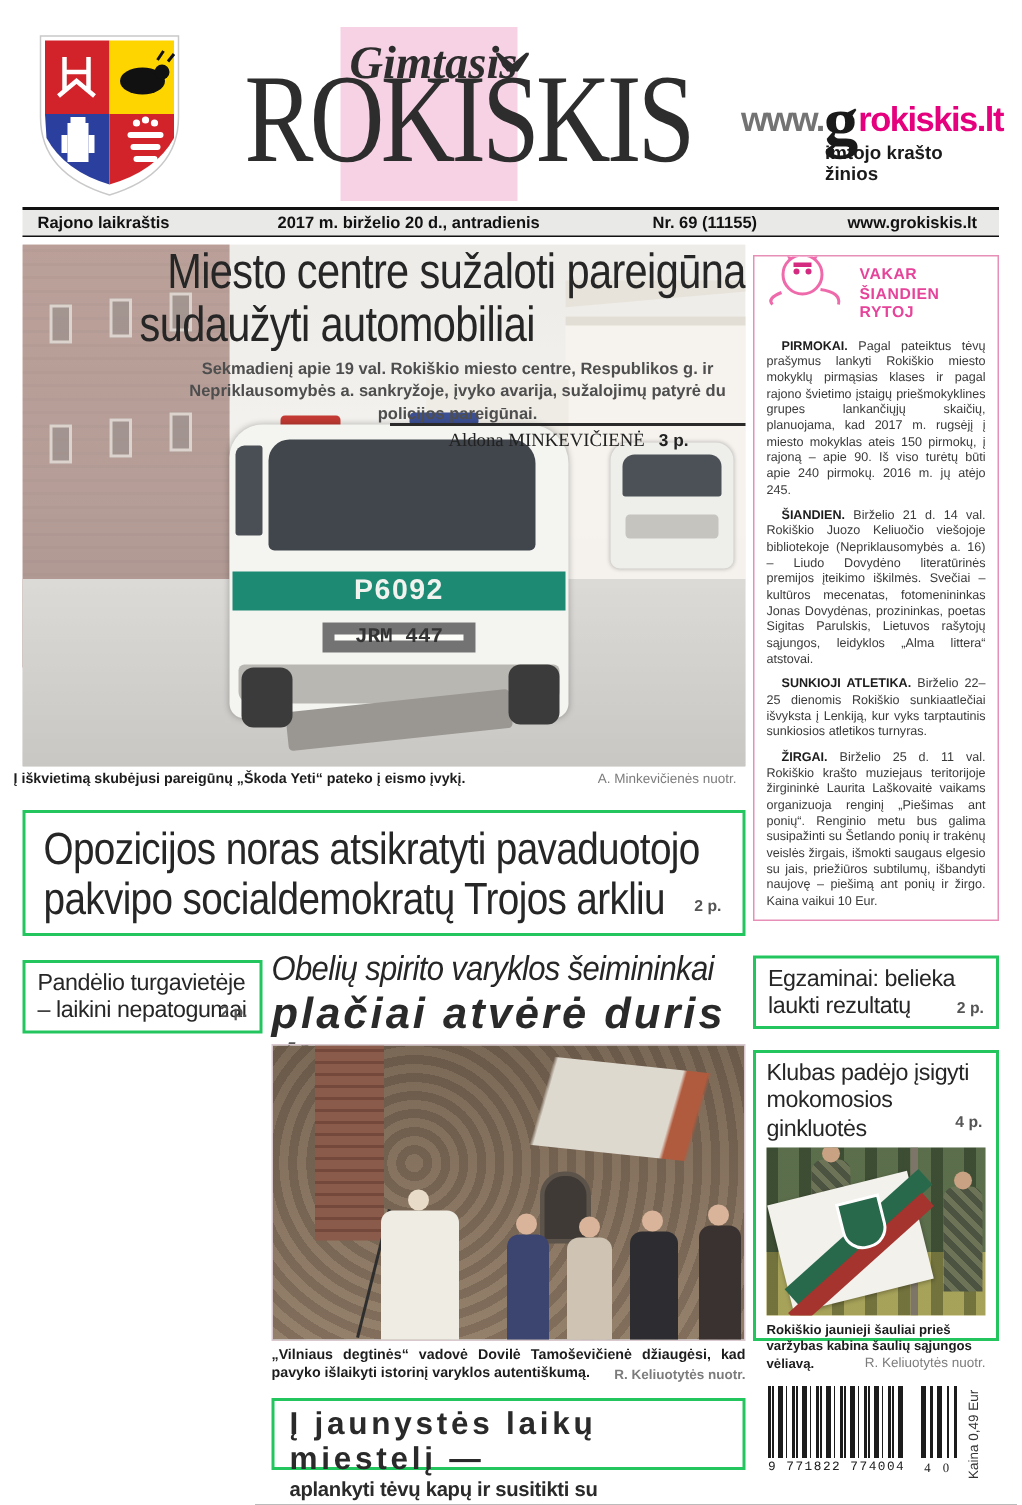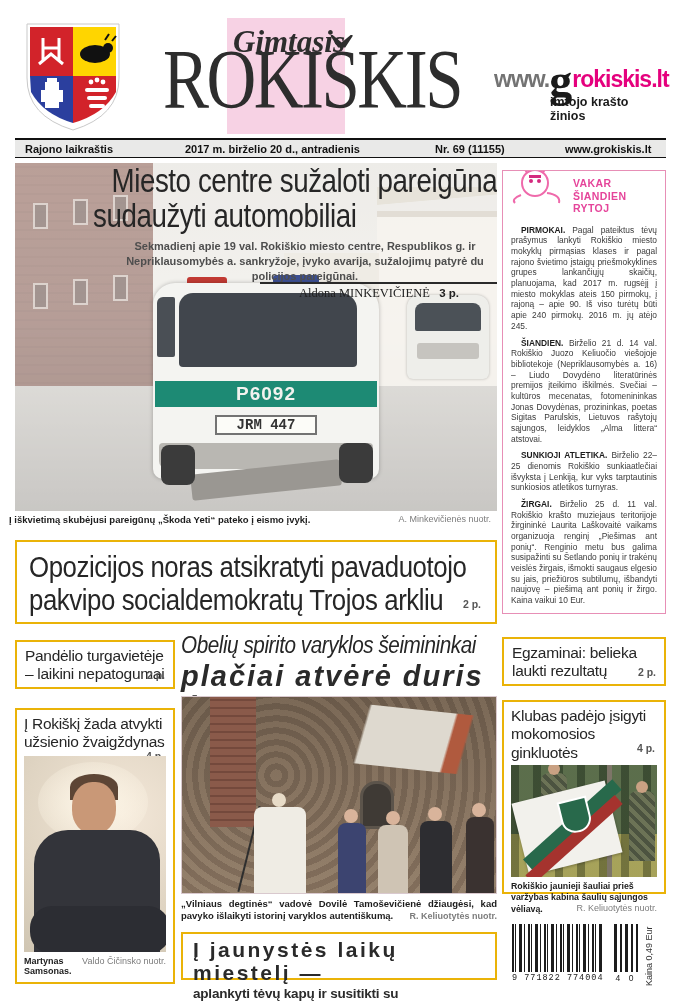--- a/index.html
+++ b/index.html
@@ -69,40 +69,40 @@
   .car-body { position:absolute; left:0; top:8px; width:226px; height:196px; background:#f4f4f1;
       border-radius:22px 26px 10px 10px; box-shadow:0 0 4px rgba(0,0,0,.25); }
   .car-window { position:absolute; left:26px; top:18px; width:178px; height:74px; background:#41464d;
       border-radius:14px 16px 4px 4px; }
   .car-side-window { position:absolute; left:4px; top:22px; width:18px; height:60px; background:#4a4f55;
       border-radius:6px 2px 2px 2px; }
   .car-band { position:absolute; left:2px; top:106px; width:222px; height:26px; background:#1d8a74;
       display:flex; align-items:center; justify-content:center; }
   .car-code { color:#f2f2ef; font-weight:bold; font-size:19px; letter-spacing:1px; }
   .car-plate { position:absolute; left:62px; top:140px; width:102px; height:20px; background:#fcfcf8;
-      border:2px solid #737373; display:flex; align-items:center; justify-content:center;
+      border:8px solid #737373; display:flex; align-items:center; justify-content:center;
       font-family:"Liberation Mono", monospace; font-weight:bold; font-size:14px; color:#333; }
   .car-bumper { position:absolute; left:6px; top:168px; width:214px; height:26px; background:#b9b7b2;
       border-radius:4px 4px 8px 8px; }
   .car-damage { position:absolute; left:38px; top:192px; width:150px; height:26px; background:#9a9792;
       border-radius:3px; transform:rotate(-6deg); }
   .car-wheel { position:absolute; width:34px; height:40px; background:#3b3b3b; border-radius:8px; }
   .car2 { position:absolute; left:392px; top:132px; width:82px; height:84px; z-index:2; }
   .car2-body { position:absolute; inset:0; background:#eeeeea; border-radius:12px 12px 6px 6px;
       box-shadow:0 0 3px rgba(0,0,0,.25); }
   .car2-glass { position:absolute; left:8px; top:8px; width:66px; height:28px; background:#4b5157; border-radius:8px 8px 2px 2px; }
   .car2-grill { position:absolute; left:10px; top:48px; width:62px; height:16px; background:#c6c4bf; border-radius:3px; }
 
   .lead-caption { position:absolute; top:514px; left:9px; width:482px; display:flex;
       justify-content:space-between; align-items:flex-start; }
   .lead-caption .cap { font-size:9.5px; font-weight:bold; color:#1c1c1c; }
   .credit { font-size:9px; color:#7c7c7c; white-space:nowrap; }
 
   
-  .pinkbox { border:2px solid #eab308; background:#fff; position:absolute; }
+  .pinkbox { border:2px solid #22c55e; background:#fff; position:absolute; }
   .pagenum { font-size:10.5px; font-weight:bold; color:#555; }
 
   .opoz { top:540px; left:15px; width:482px; height:84px; padding:8px 12px; }
   .opoz .hl { font-size:30px; line-height:1.1; color:#262626; letter-spacing:-0.5px;
       transform:scaleX(0.86); transform-origin:0 0; white-space:nowrap; }
   .opoz .pagenum { position:absolute; right:14px; bottom:12px; }
 
   .pandelio { top:640px; left:15px; width:160px; height:49px; padding:5px 8px; }
   .smallhl { font-size:15.5px; line-height:1.18; color:#262626; letter-spacing:-0.3px; }
   .pandelio .pagenum { position:absolute; right:8px; bottom:6px; }
@@ -186,21 +186,21 @@
 
   
   .barcode-wrap { position:absolute; top:924px; left:512px; width:150px; height:70px; }
   .bc-main { position:absolute; left:0; top:0; width:92px; height:48px;
       background:repeating-linear-gradient(90deg,#1c1c1c 0 2px,#fff 2px 3px,#1c1c1c 3px 4px,#fff 4px 7px,#1c1c1c 7px 10px,#fff 10px 12px,#1c1c1c 12px 13px,#fff 13px 16px); }
   .bc-digits { position:absolute; left:0; top:49px; width:92px; font-family:"Liberation Mono", monospace;
       font-size:8.5px; color:#222; letter-spacing:1px; white-space:nowrap; }
   .bc-addon { position:absolute; left:102px; top:0; width:24px; height:48px;
       background:repeating-linear-gradient(90deg,#1c1c1c 0 3px,#fff 3px 6px,#1c1c1c 6px 8px,#fff 8px 11px); }
   .bc-addon-digits { position:absolute; left:102px; top:49px; width:24px; text-align:center;
-      font-family:Liberation Sans, sans-serif; font-size:8.5px; color:#222; letter-spacing:3px; }
+      font-family:Liberation Serif, serif; font-size:8.5px; color:#222; letter-spacing:3px; }
   .bc-price { position:absolute; left:132px; top:-8px; height:70px; writing-mode:vertical-rl;
       transform:rotate(180deg); font-size:9px; color:#333; }
 </style>
 </head>
 <body>
 
 <div class="page">
 
   <div class="masthead">
     <svg class="coat" viewBox="0 0 100 112">
@@ -352,35 +352,20 @@
       <b>DONORAI.</b>
       <span>Nacionalinio kraujo centro medikai rengia neatlygintinos kraujo donorystės turą po Lietuvą. Į Rokiškį jie atvyks birželio 27 d. Donorai laukiami rajono savivaldybėje (Respublikos g. 94) 12–18 val.</span>
     </p>
   </div>
 
   <div class="pinkbox pandelio">
     <div class="smallhl">Pandėlio turgavietėje – laikini nepatogumai</div>
     <span class="pagenum">2 p.</span>
   </div>
 
-  <div class="pinkbox zvaig">
-    <div class="smallhl">Į Rokiškį žada atvykti užsienio žvaigždynas</div>
-    <span class="pagenum">4 p.</span>
-    <div class="zvaig-photo">
-      <div class="zv-halo"></div>
-      <div class="zv-hair"></div>
-      <div class="zv-head"></div>
-      <div class="zv-torso"></div>
-      <div class="zv-arms"></div>
-    </div>
-    <div class="zvaig-cap">
-      <span class="name">Martynas Samsonas.</span>
-      <span class="credit">Valdo Čičinsko nuotr.</span>
-    </div>
-  </div>
 
   <div class="obeliu-hl">
     <div class="l1">Obelių spirito varyklos šeimininkai</div>
     <div>
       <span class="l2">plačiai atvėrė duris</span>
       <span class="pagenum">5 p.</span>
     </div>
   </div>
 
   <div class="obeliu-photo">

